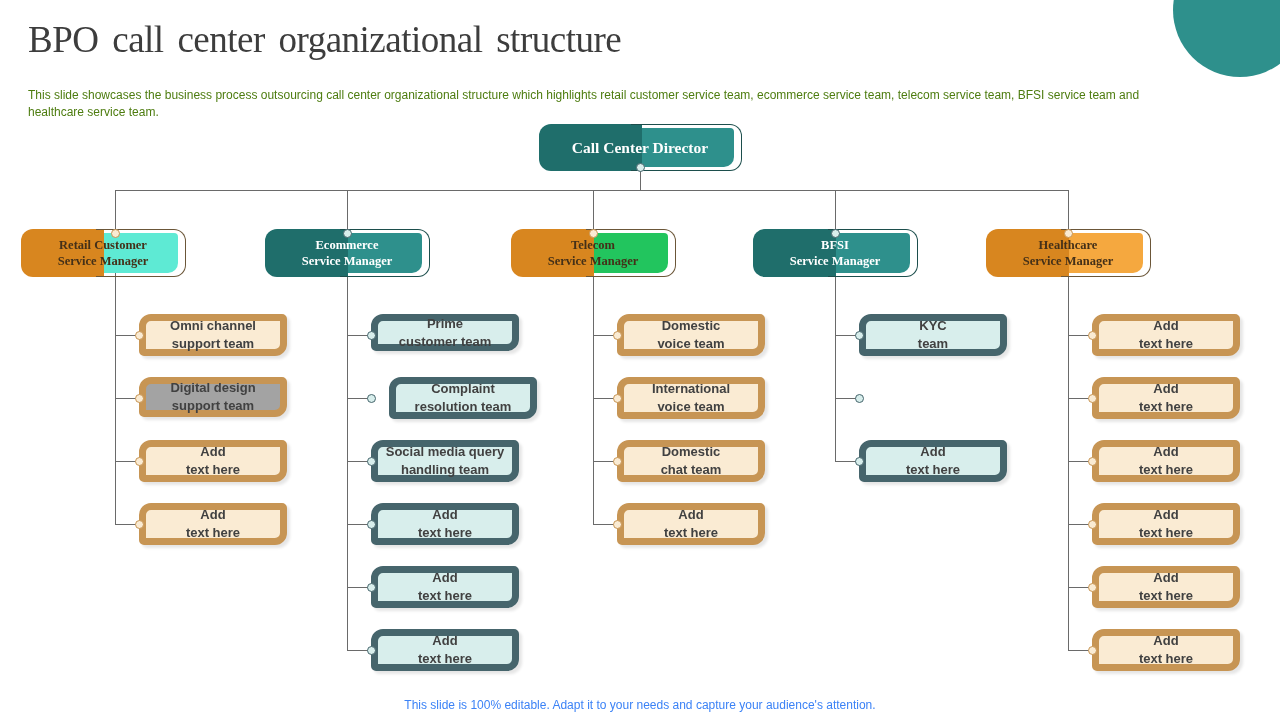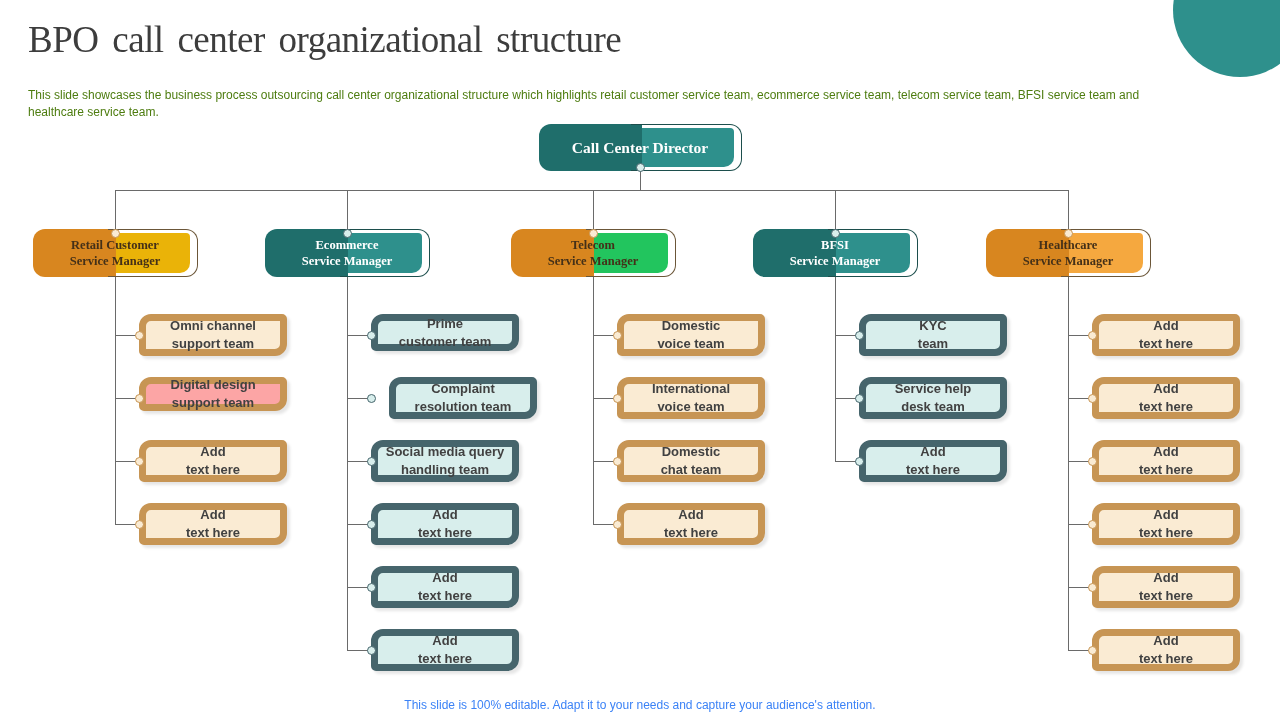--- a/index.html
+++ b/index.html
@@ -61,30 +61,30 @@
 
 <div class="title">BPO call center organizational structure</div>
 <div class="desc">This slide showcases the business process outsourcing call center organizational structure which highlights retail customer service team, ecommerce service team, telecom service team, BFSI service team and healthcare service team.</div>
 <div class="corner-accent"></div>
 <div id="org-canvas">
     <div class="node solid director" style="left: 546px; top: 128px; width: 188px; height: 39px; background: rgb(46, 144, 140); color: rgb(255, 255, 255); --fold: #1F6E6B; --outline: #1C4E4C;">Call Center Director</div>
     <div class="cline" style="left: 639.5px; top: 167px; width: 1px; height: 23px;"></div>
     <div class="dot" style="left: 635.5px; top: 162.5px; background: rgb(216, 238, 236); border-color: rgb(70, 101, 108);"></div>
     <div class="cline" style="left: 115px; top: 189.5px; width: 953px; height: 1px;"></div>
     <div class="cline" style="left: 114.5px; top: 190px; width: 1px; height: 43px;"></div>
-    <div class="node solid mgr" style="left: 40px; top: 233px; width: 150px; height: 40px; background: #eab308; color: rgb(68, 48, 24); --fold: #D8861F; --outline: #6B5638;">Retail Customer
+    <div class="node solid mgr" style="left: 28px; top: 233px; width: 150px; height: 40px; background: #5eead4; color: rgb(68, 48, 24); --fold: #D8861F; --outline: #6B5638;">Retail Customer
 Service Manager</div>
     <div class="dot" style="left: 110.5px; top: 228.5px; background: rgb(250, 235, 211); border-color: rgb(199, 149, 84);"></div>
     <div class="cline" style="left: 114.5px; top: 273px; width: 1px; height: 251px;"></div>
     <div class="cline" style="left: 115px; top: 334.5px; width: 24px; height: 1px;"></div>
     <div class="node child" style="left: 139px; top: 314px; width: 148px; height: 42px; background: rgb(250, 235, 211); border-color: rgb(199, 149, 84);">Omni channel
 support team</div>
     <div class="dot" style="left: 134.5px; top: 330.5px; background: rgb(250, 235, 211); border-color: rgb(199, 149, 84);"></div>
     <div class="cline" style="left: 115px; top: 397.5px; width: 24px; height: 1px;"></div>
-    <div class="node child" style="left: 139px; top: 377px; width: 148px; height: 34px; background: #fca5a5; border-color: rgb(199, 149, 84);">Digital design
+    <div class="node child" style="left: 139px; top: 377px; width: 148px; height: 40px; background: #a3a3a3; border-color: rgb(199, 149, 84);">Digital design
 support team</div>
     <div class="dot" style="left: 134.5px; top: 393.5px; background: rgb(250, 235, 211); border-color: rgb(199, 149, 84);"></div>
     <div class="cline" style="left: 115px; top: 460.5px; width: 24px; height: 1px;"></div>
     <div class="node child" style="left: 139px; top: 440px; width: 148px; height: 42px; background: rgb(250, 235, 211); border-color: rgb(199, 149, 84);">Add
 text here</div>
     <div class="dot" style="left: 134.5px; top: 456.5px; background: rgb(250, 235, 211); border-color: rgb(199, 149, 84);"></div>
     <div class="cline" style="left: 115px; top: 523.5px; width: 24px; height: 1px;"></div>
     <div class="node child" style="left: 139px; top: 503px; width: 148px; height: 42px; background: rgb(250, 235, 211); border-color: rgb(199, 149, 84);">Add
 text here</div>
     <div class="dot" style="left: 134.5px; top: 519.5px; background: rgb(250, 235, 211); border-color: rgb(199, 149, 84);"></div>
@@ -141,22 +141,20 @@
     <div class="cline" style="left: 834.5px; top: 190px; width: 1px; height: 43px;"></div>
     <div class="node solid mgr" style="left: 760px; top: 233px; width: 150px; height: 40px; background: rgb(46, 144, 140); color: rgb(255, 255, 255); --fold: #1F6E6B; --outline: #1C4E4C;">BFSI
 Service Manager</div>
     <div class="dot" style="left: 830.5px; top: 228.5px; background: rgb(216, 238, 236); border-color: rgb(70, 101, 108);"></div>
     <div class="cline" style="left: 834.5px; top: 273px; width: 1px; height: 188px;"></div>
     <div class="cline" style="left: 835px; top: 334.5px; width: 24px; height: 1px;"></div>
     <div class="node child" style="left: 859px; top: 314px; width: 148px; height: 42px; background: rgb(216, 238, 236); border-color: rgb(70, 101, 108);">KYC
 team</div>
     <div class="dot" style="left: 854.5px; top: 330.5px; background: rgb(216, 238, 236); border-color: rgb(70, 101, 108);"></div>
     <div class="cline" style="left: 835px; top: 397.5px; width: 24px; height: 1px;"></div>
-    <div class="node child" style="left: 859px; top: 377px; width: 148px; height: 42px; background: rgb(216, 238, 236); border-color: rgb(70, 101, 108);">Service help
-desk team</div>
     <div class="dot" style="left: 854.5px; top: 393.5px; background: rgb(216, 238, 236); border-color: rgb(70, 101, 108);"></div>
     <div class="cline" style="left: 835px; top: 460.5px; width: 24px; height: 1px;"></div>
     <div class="node child" style="left: 859px; top: 440px; width: 148px; height: 42px; background: rgb(216, 238, 236); border-color: rgb(70, 101, 108);">Add
 text here</div>
     <div class="dot" style="left: 854.5px; top: 456.5px; background: rgb(216, 238, 236); border-color: rgb(70, 101, 108);"></div>
     <div class="cline" style="left: 1067.5px; top: 190px; width: 1px; height: 43px;"></div>
     <div class="node solid mgr" style="left: 993px; top: 233px; width: 150px; height: 40px; background: rgb(245, 168, 63); color: rgb(68, 48, 24); --fold: #D8861F; --outline: #6B5638;">Healthcare
 Service Manager</div>
     <div class="dot" style="left: 1063.5px; top: 228.5px; background: rgb(250, 235, 211); border-color: rgb(199, 149, 84);"></div>
     <div class="cline" style="left: 1067.5px; top: 273px; width: 1px; height: 377px;"></div>

